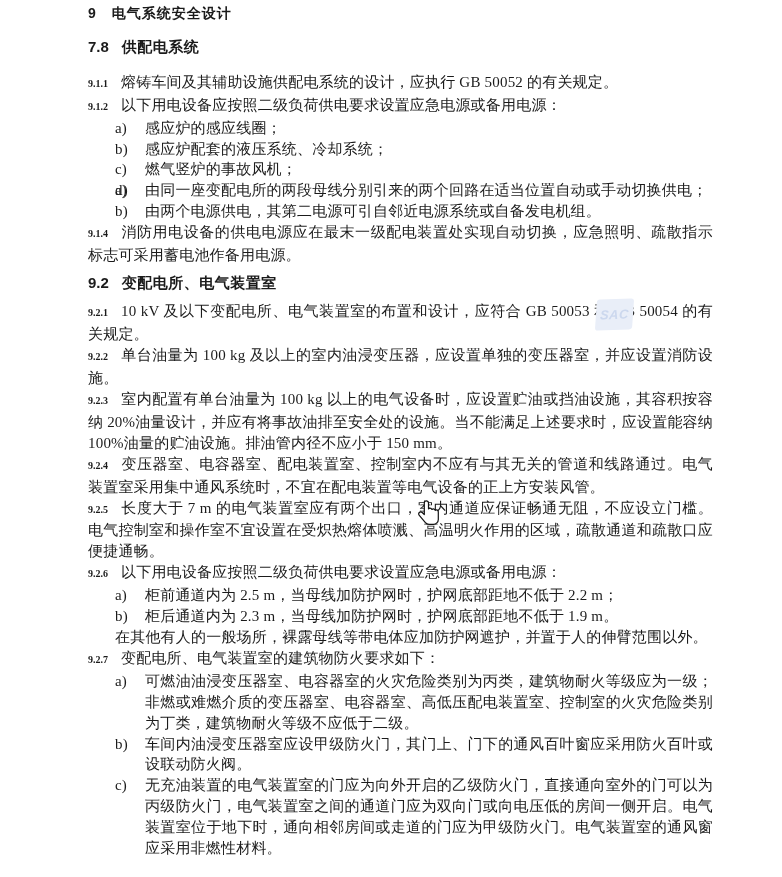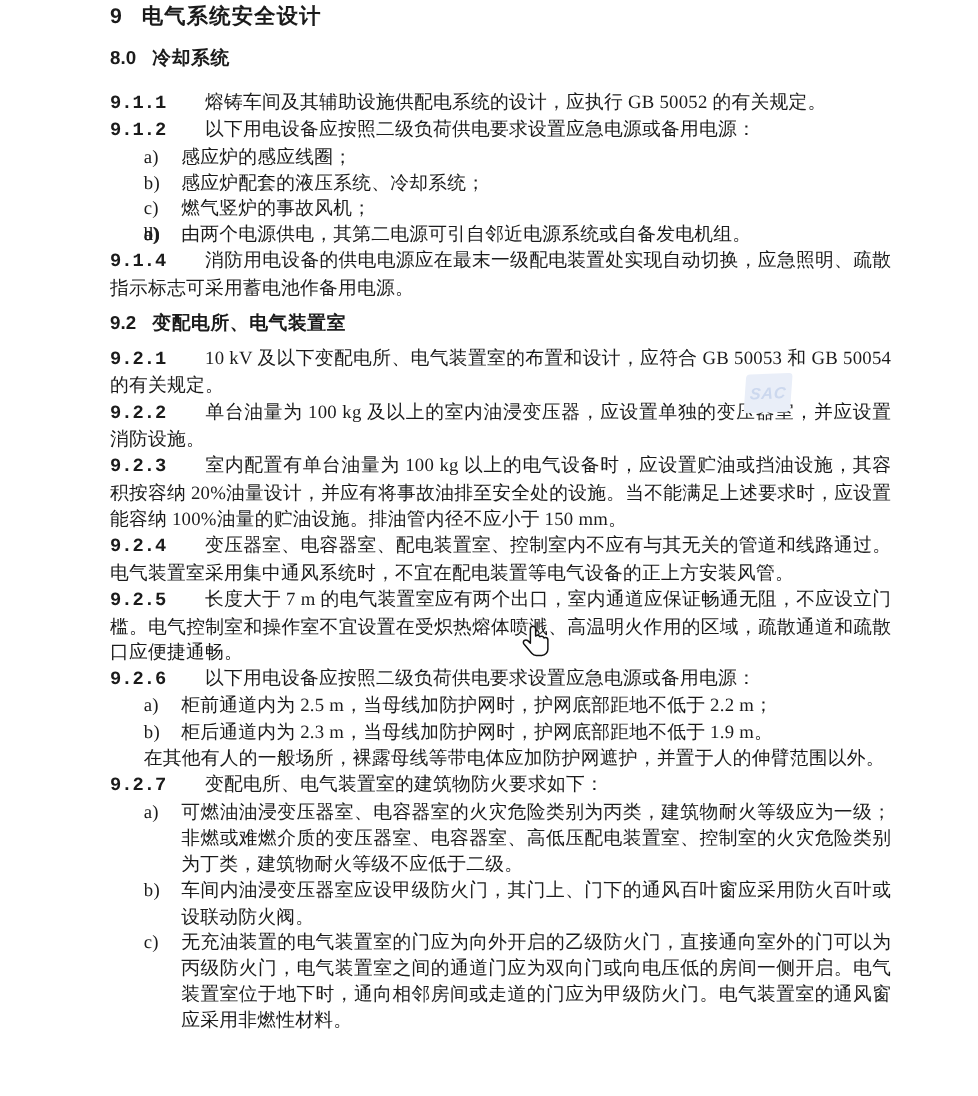--- a/index.html
+++ b/index.html
@@ -19,21 +19,21 @@
     width: 782px;
     height: 877px;
     box-sizing: border-box;
     padding: 3px 69px 0 88px;
     background: #ffffff;
   }
   
   .chapter {
     font-family: "Liberation Sans", "DejaVu Sans", sans-serif;
     font-weight: 700;
-    font-size: 17px;
+    font-size: 14px;
     line-height: 20.9px;
     margin: 0 0 13.5px 0;
     letter-spacing: 1px;
   }
   .chapter .hnum { margin-right: 16px; letter-spacing: 0; }
   
   .section-heading {
     font-family: "Liberation Sans", "DejaVu Sans", sans-serif;
     font-weight: 700;
     font-size: 15px;
@@ -45,24 +45,24 @@
   .section-heading .hnum { margin-right: 13px; letter-spacing: 0; }
   
   .clause, .item, .note {
     font-size: 15px;
     line-height: 20.9px;
     margin: 0;
     text-align: justify;
     letter-spacing: 0.2px;
   }
   .clause .cnum {
-    font-family: Liberation Mono, monospace;
+    font-family: Liberation Serif, serif;
     font-weight: 700;
-    font-size: 15px;
-    margin-right: 31px;
+    font-size: 10px;
+    margin-right: 13px;
     letter-spacing: 0;
   }
   .item {
     position: relative;
     padding-left: 57px;
   }
   .item .marker {
     position: absolute;
     left: 27px;
     top: 0;
@@ -109,28 +109,28 @@
   <div class="watermark">
     <span>SAC</span>
   </div>
 
   <div class="chapter">
     <span class="hnum">9</span><span>电气系统安全设计</span>
   </div>
 
   <div id="sections">
       <div class="section">
-        <div class="section-heading"><span class="hnum">8.0</span><span>冷却系统</span></div>
+        <div class="section-heading"><span class="hnum">7.8</span><span>供配电系统</span></div>
         <div class="clause"><span class="cnum">9.1.1</span><span>熔铸车间及其辅助设施供配电系统的设计，应执行 GB 50052 的有关规定。</span></div>
         <div class="clause"><span class="cnum">9.1.2</span><span>以下用电设备应按照二级负荷供电要求设置应急电源或备用电源：</span></div>
         <div class="item"><span class="marker">a)</span><span>感应炉的感应线圈；</span></div>
         <div class="item"><span class="marker">b)</span><span>感应炉配套的液压系统、冷却系统；</span></div>
         <div class="item"><span class="marker">c)</span><span>燃气竖炉的事故风机；</span></div>
         <div class="item"><span class="marker">d)</span></div>
-        <div class="item"><span class="marker">a)</span></div>
+        <div class="item"><span class="marker">a)</span><span>由同一座变配电所的两段母线分别引来的两个回路在适当位置自动或手动切换供电；</span></div>
         <div class="item"><span class="marker">b)</span><span>由两个电源供电，其第二电源可引自邻近电源系统或自备发电机组。</span></div>
         <div class="clause"><span class="cnum">9.1.4</span><span>消防用电设备的供电电源应在最末一级配电装置处实现自动切换，应急照明、疏散指示标志可采用蓄电池作备用电源。</span></div>
       </div>
       <div class="section">
         <div class="section-heading"><span class="hnum">9.2</span><span>变配电所、电气装置室</span></div>
         <div class="clause"><span class="cnum">9.2.1</span><span>10 kV 及以下变配电所、电气装置室的布置和设计，应符合 GB 50053 和 GB 50054 的有关规定。</span></div>
         <div class="clause"><span class="cnum">9.2.2</span><span>单台油量为 100 kg 及以上的室内油浸变压器，应设置单独的变压器室，并应设置消防设施。</span></div>
         <div class="clause"><span class="cnum">9.2.3</span><span>室内配置有单台油量为 100 kg 以上的电气设备时，应设置贮油或挡油设施，其容积按容纳 20%油量设计，并应有将事故油排至安全处的设施。当不能满足上述要求时，应设置能容纳 100%油量的贮油设施。排油管内径不应小于 150 mm。</span></div>
         <div class="clause"><span class="cnum">9.2.4</span><span>变压器室、电容器室、配电装置室、控制室内不应有与其无关的管道和线路通过。电气装置室采用集中通风系统时，不宜在配电装置等电气设备的正上方安装风管。</span></div>
         <div class="clause"><span class="cnum">9.2.5</span><span>长度大于 7 m 的电气装置室应有两个出口，室内通道应保证畅通无阻，不应设立门槛。电气控制室和操作室不宜设置在受炽热熔体喷溅、高温明火作用的区域，疏散通道和疏散口应便捷通畅。</span></div>

